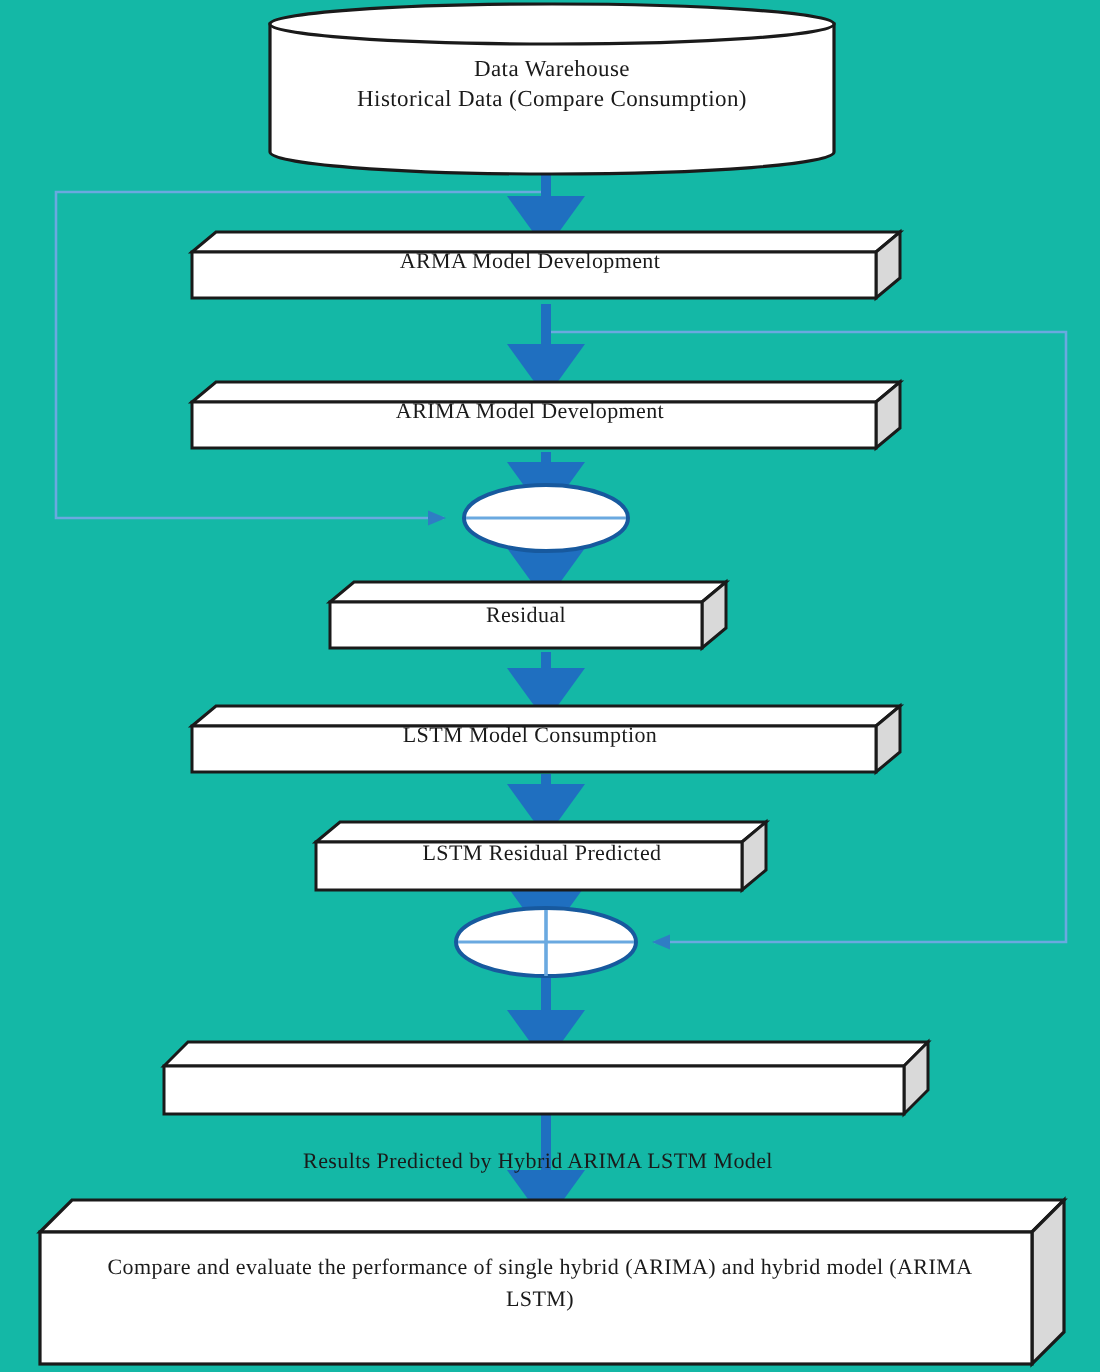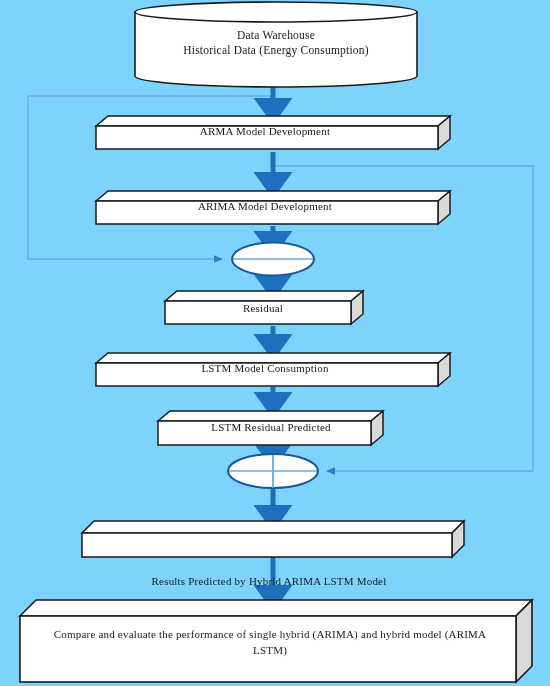--- a/index.html
+++ b/index.html
@@ -4,21 +4,21 @@
 <style>
   html, body {
     margin: 0;
     padding: 0;
     background: #ffffff;
   }
   #canvas {
     position: relative;
     width: 550px;
     height: 686px;
-    background: #7dd3fc;
+    background: #14b8a6;
     font-family: "Liberation Serif", "DejaVu Serif", serif;
     overflow: hidden;
   }
   #flow-svg {
     position: absolute;
     left: 0;
     top: 0;
     width: 550px;
     height: 686px;
   }
@@ -154,21 +154,21 @@
     <g>
       <polygon points="20,616 36,600 532,600 516,616" fill="#ffffff" stroke="#1a1a1a" stroke-width="1.6"></polygon>
       <polygon points="516,616 532,600 532,666 516,682" fill="#d9d9d9" stroke="#1a1a1a" stroke-width="1.6"></polygon>
       <rect x="20" y="616" width="496" height="66" fill="#ffffff" stroke="#1a1a1a" stroke-width="1.6"></rect>
     </g>
 
   </svg>
 
   <div class="node-label label-db">
     <div>Data Warehouse</div>
-    <div>Historical Data (Energy Consumption)</div>
+    <div>Historical Data (Compare Consumption)</div>
   </div>
 
   <div class="node-label label-arma">ARMA Model Development</div>
 
   <div class="node-label label-arima">ARIMA Model Development</div>
 
   <div class="node-label label-resid">Residual</div>
 
   <div class="node-label label-lstm">LSTM Model Consumption</div>
 

